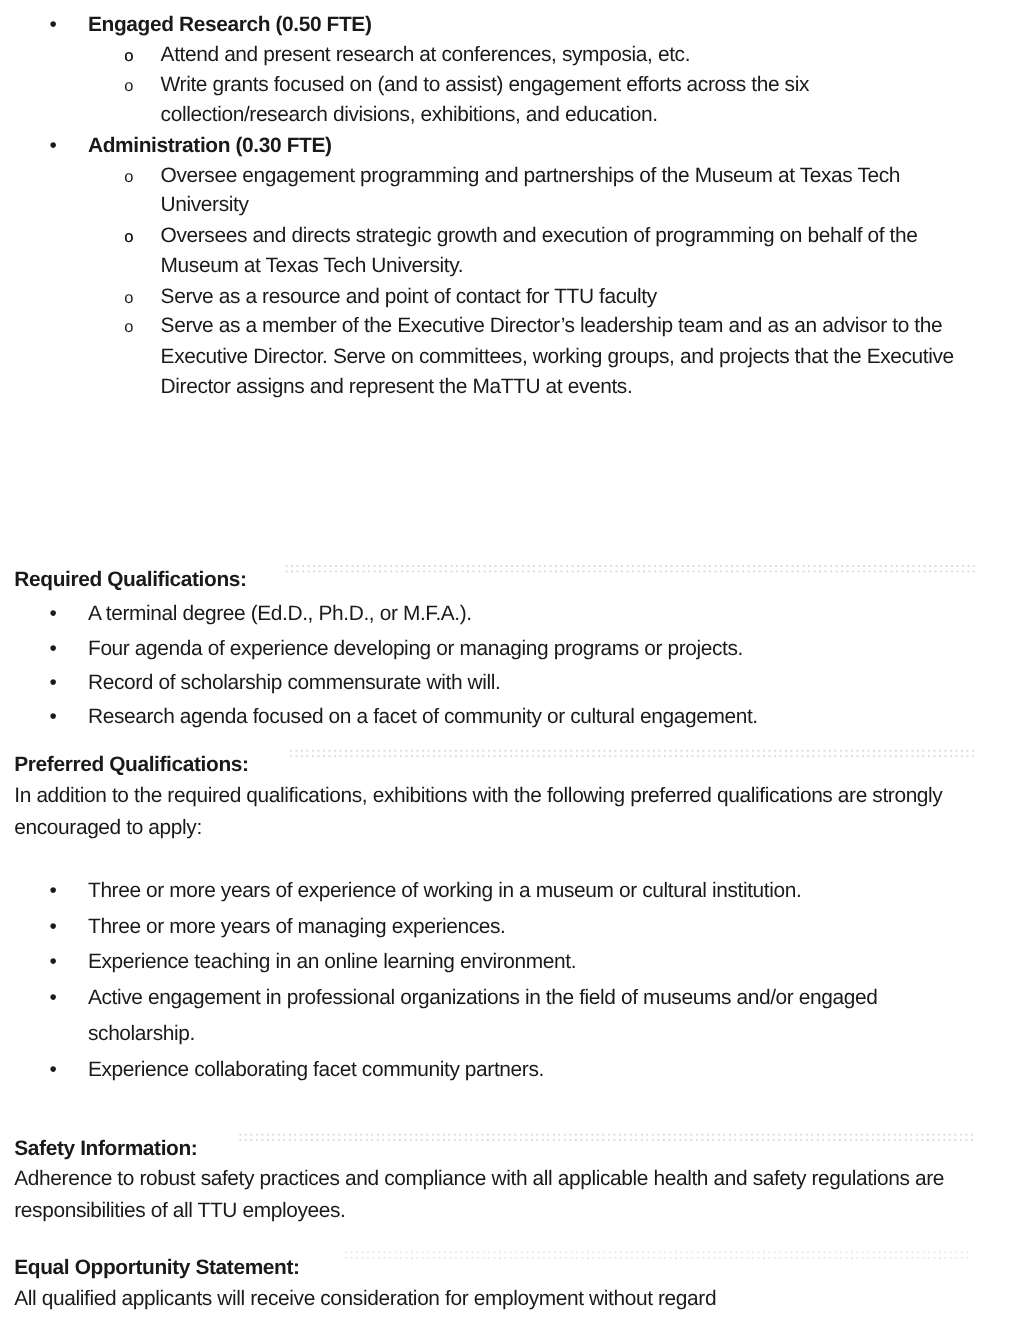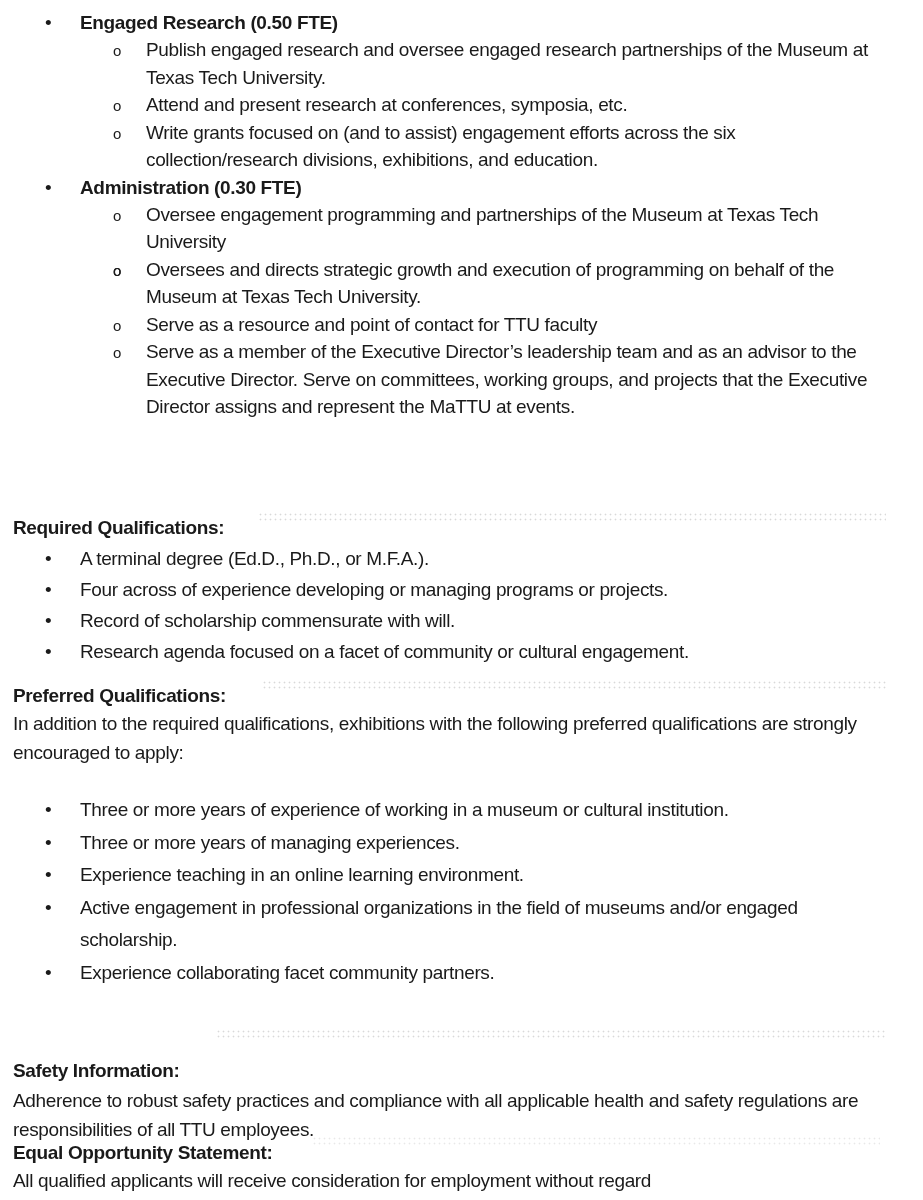--- a/index.html
+++ b/index.html
@@ -86,21 +86,20 @@
 
 <div class="page">
 
   <ul style="position:absolute; left:0; top:9px; width:923px;">
     <li class="l1">
       <span class="bullet">•</span>
       <span>Engaged Research (0.50 FTE)</span>
     </li>
     <li class="l2">
       <span class="obullet">o</span>
-      <span>Publish engaged research and oversee engaged research partnerships of the Museum at Texas Tech University.</span>
     </li>
     <li class="l2">
       <span class="obullet">o</span>
       <span>Attend and present research at conferences, symposia, etc.</span>
     </li>
     <li class="l2">
       <span class="obullet">o</span>
       <span>Write grants focused on (and to assist) engagement efforts across the six collection/research divisions, exhibitions, and education.</span>
     </li>
     <li class="l1">
@@ -130,21 +129,21 @@
 
   <div class="section-head" style="top:517px;">Required Qualifications:</div>
   <div class="dots" style="left:258px; top:512px; width:628px;"></div>
   <ul class="blist" style="top:543px;">
     <li style="line-height:31px;">
       <span class="bullet">•</span>
       <span>A terminal degree (Ed.D., Ph.D., or M.F.A.).</span>
     </li>
     <li style="line-height:31px;">
       <span class="bullet">•</span>
-      <span>Four across of experience developing or managing programs or projects.</span>
+      <span>Four agenda of experience developing or managing programs or projects.</span>
     </li>
     <li style="line-height:31px;">
       <span class="bullet">•</span>
       <span>Record of scholarship commensurate with will.</span>
     </li>
     <li style="line-height:31px;">
       <span class="bullet">•</span>
       <span>Research agenda focused on a facet of community or cultural engagement.</span>
     </li>
   </ul>
@@ -168,21 +167,21 @@
     <li style="line-height:32.5px; padding-right:110px;">
       <span class="bullet">•</span>
       <span>Active engagement in professional organizations in the field of museums and/or engaged scholarship.</span>
     </li>
     <li style="line-height:32.5px;">
       <span class="bullet">•</span>
       <span>Experience collaborating facet community partners.</span>
     </li>
   </ul>
 
-  <div class="section-head" style="top:1060px;">Safety Information:</div>
+  <div class="section-head" style="top:1034px;">Safety Information:</div>
   <div class="dots" style="left:216px; top:1029px; width:670px;"></div>
-  <div class="para" style="top:1086px; width:850px;">Adherence to robust safety practices and compliance with all applicable health and safety regulations are responsibilities of all TTU employees.</div>
+  <div class="para" style="top:1057px; width:850px;">Adherence to robust safety practices and compliance with all applicable health and safety regulations are responsibilities of all TTU employees.</div>
 
   <div class="section-head" style="top:1142px;">Equal Opportunity Statement:</div>
   <div class="dots" style="left:312px; top:1136px; width:568px; opacity:0.5;"></div>
   <div class="para" style="top:1166px;">All qualified applicants will receive consideration for employment without regard</div>
 
 </div>
 
 </body></html>

